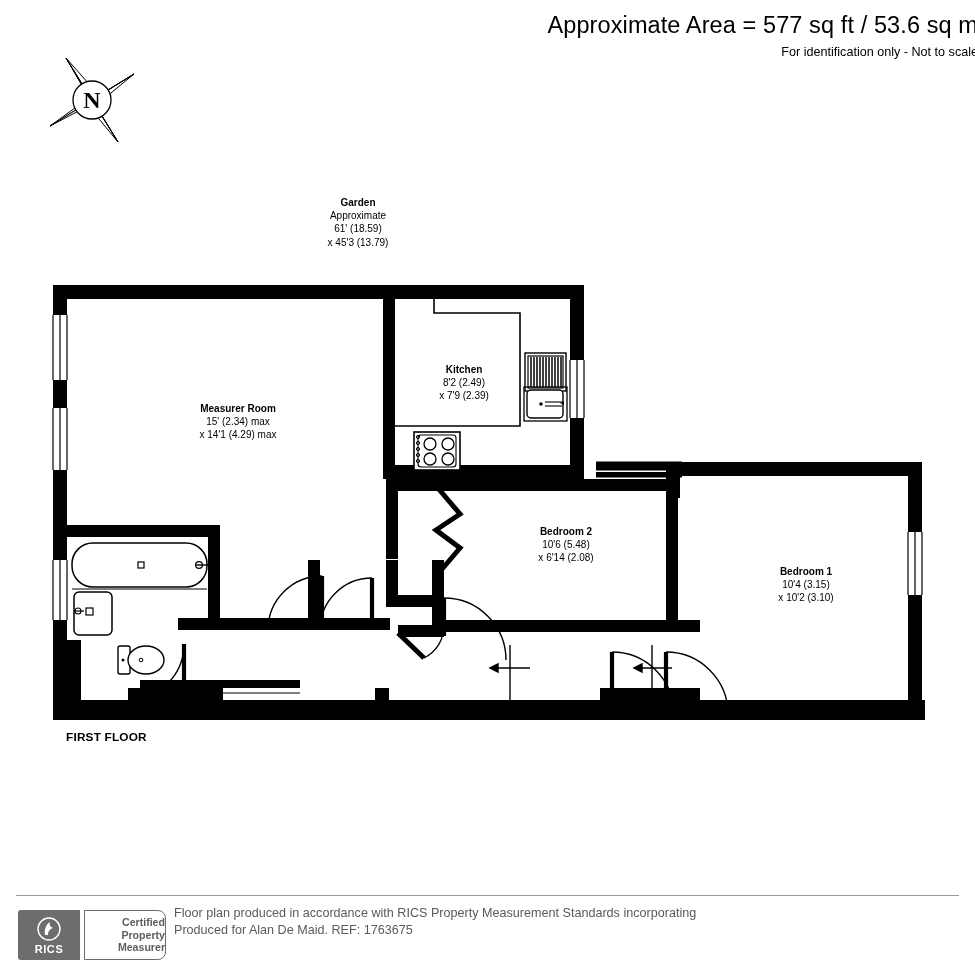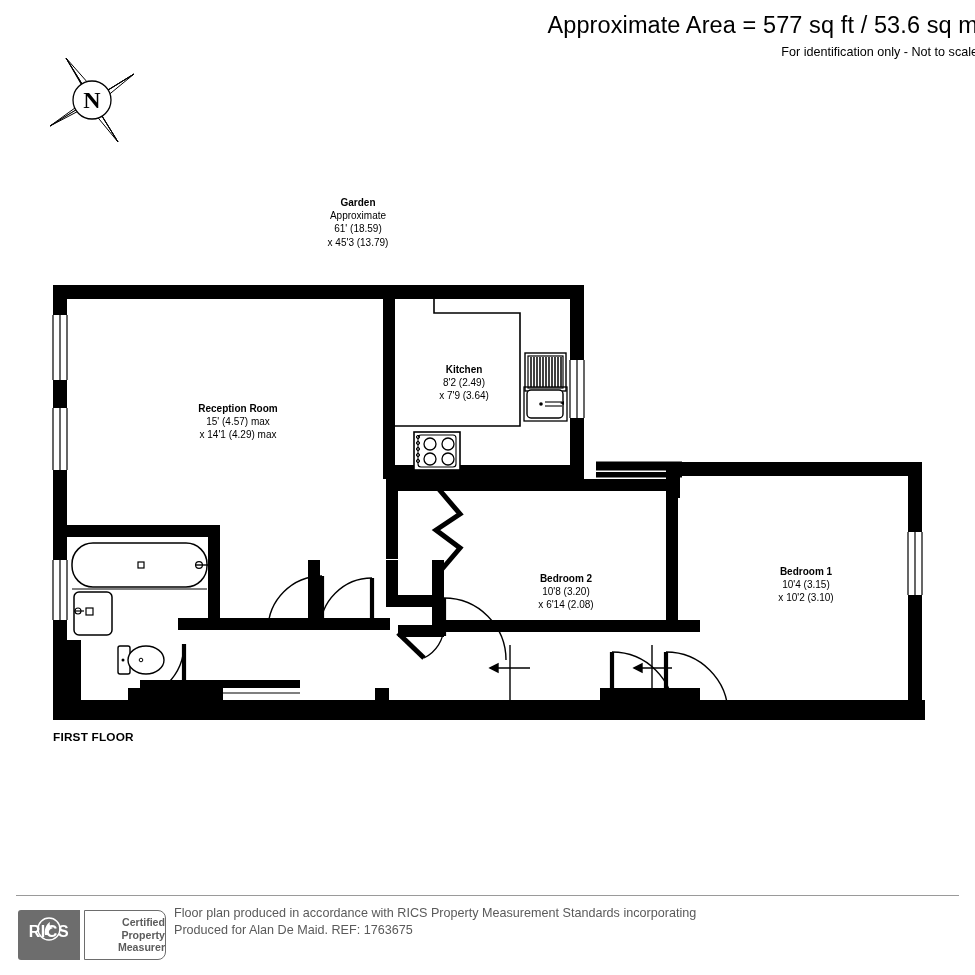--- a/index.html
+++ b/index.html
@@ -74,26 +74,26 @@
   }
   .room-label .rl-dim {
     font-size: 10px;
     font-weight: normal;
     display: block;
   }
 
   #label-garden { left: 358px; top: 196px; transform: translateX(-50%); }
   #label-reception { left: 238px; top: 402px; transform: translateX(-50%); }
   #label-kitchen { left: 464px; top: 363px; transform: translateX(-50%); }
-  #label-bedroom2 { left: 566px; top: 525px; transform: translateX(-50%); margin-top: 47px; }
+  #label-bedroom2 { left: 566px; top: 525px; transform: translateX(-50%); }
   #label-bedroom1 { left: 806px; top: 565px; transform: translateX(-50%); }
 
   #floor-caption {
     position: absolute;
-    left: 53px;
+    left: 66px;
     top: 730px;
     font-size: 11.8px;
     font-weight: bold;
     letter-spacing: 0.2px;
   }
 
   
   #footer {
     position: absolute;
     left: 0;
@@ -119,25 +119,25 @@
   #rics-mark {
     position: absolute;
     left: 0; top: 0;
     width: 62px; height: 50px;
     background: #6d6d6d;
     border-radius: 3px 0 0 3px;
   }
   #rics-wordmark {
     position: absolute;
     left: 0;
-    bottom: 19px;
+    bottom: 5px;
     width: 62px;
     text-align: center;
     color: #ffffff;
-    font-size: 16px;
+    font-size: 11px;
     font-weight: bold;
     letter-spacing: 0.6px;
   }
   #rics-emblem {
     position: absolute;
     left: 19px;
     top: 7px;
     width: 24px;
     height: 24px;
   }
@@ -395,34 +395,34 @@
 </svg>
 
 <div class="room-label" id="label-garden">
   <span class="rl-name">Garden</span>
   <span class="rl-dim">Approximate</span>
   <span class="rl-dim">61' (18.59)</span>
   <span class="rl-dim">x 45'3 (13.79)</span>
 </div>
 
 <div class="room-label" id="label-reception">
-  <span class="rl-name">Reception Room</span>
-  <span class="rl-dim">15' (4.57) max</span>
+  <span class="rl-name">Measurer Room</span>
+  <span class="rl-dim">15' (2.34) max</span>
   <span class="rl-dim">x 14'1 (4.29)  max</span>
 </div>
 
 <div class="room-label" id="label-kitchen">
   <span class="rl-name">Kitchen</span>
   <span class="rl-dim">8'2 (2.49)</span>
-  <span class="rl-dim">x 7'9 (3.64)</span>
+  <span class="rl-dim">x 7'9 (2.39)</span>
 </div>
 
 <div class="room-label" id="label-bedroom2">
   <span class="rl-name">Bedroom 2</span>
-  <span class="rl-dim">10'8 (3.20)</span>
+  <span class="rl-dim">10'6 (5.48)</span>
   <span class="rl-dim">x 6'14 (2.08)</span>
 </div>
 
 <div class="room-label" id="label-bedroom1">
   <span class="rl-name">Bedroom 1</span>
   <span class="rl-dim">10'4 (3.15)</span>
   <span class="rl-dim">x 10'2 (3.10)</span>
 </div>
 
 <div id="floor-caption">FIRST FLOOR</div>

